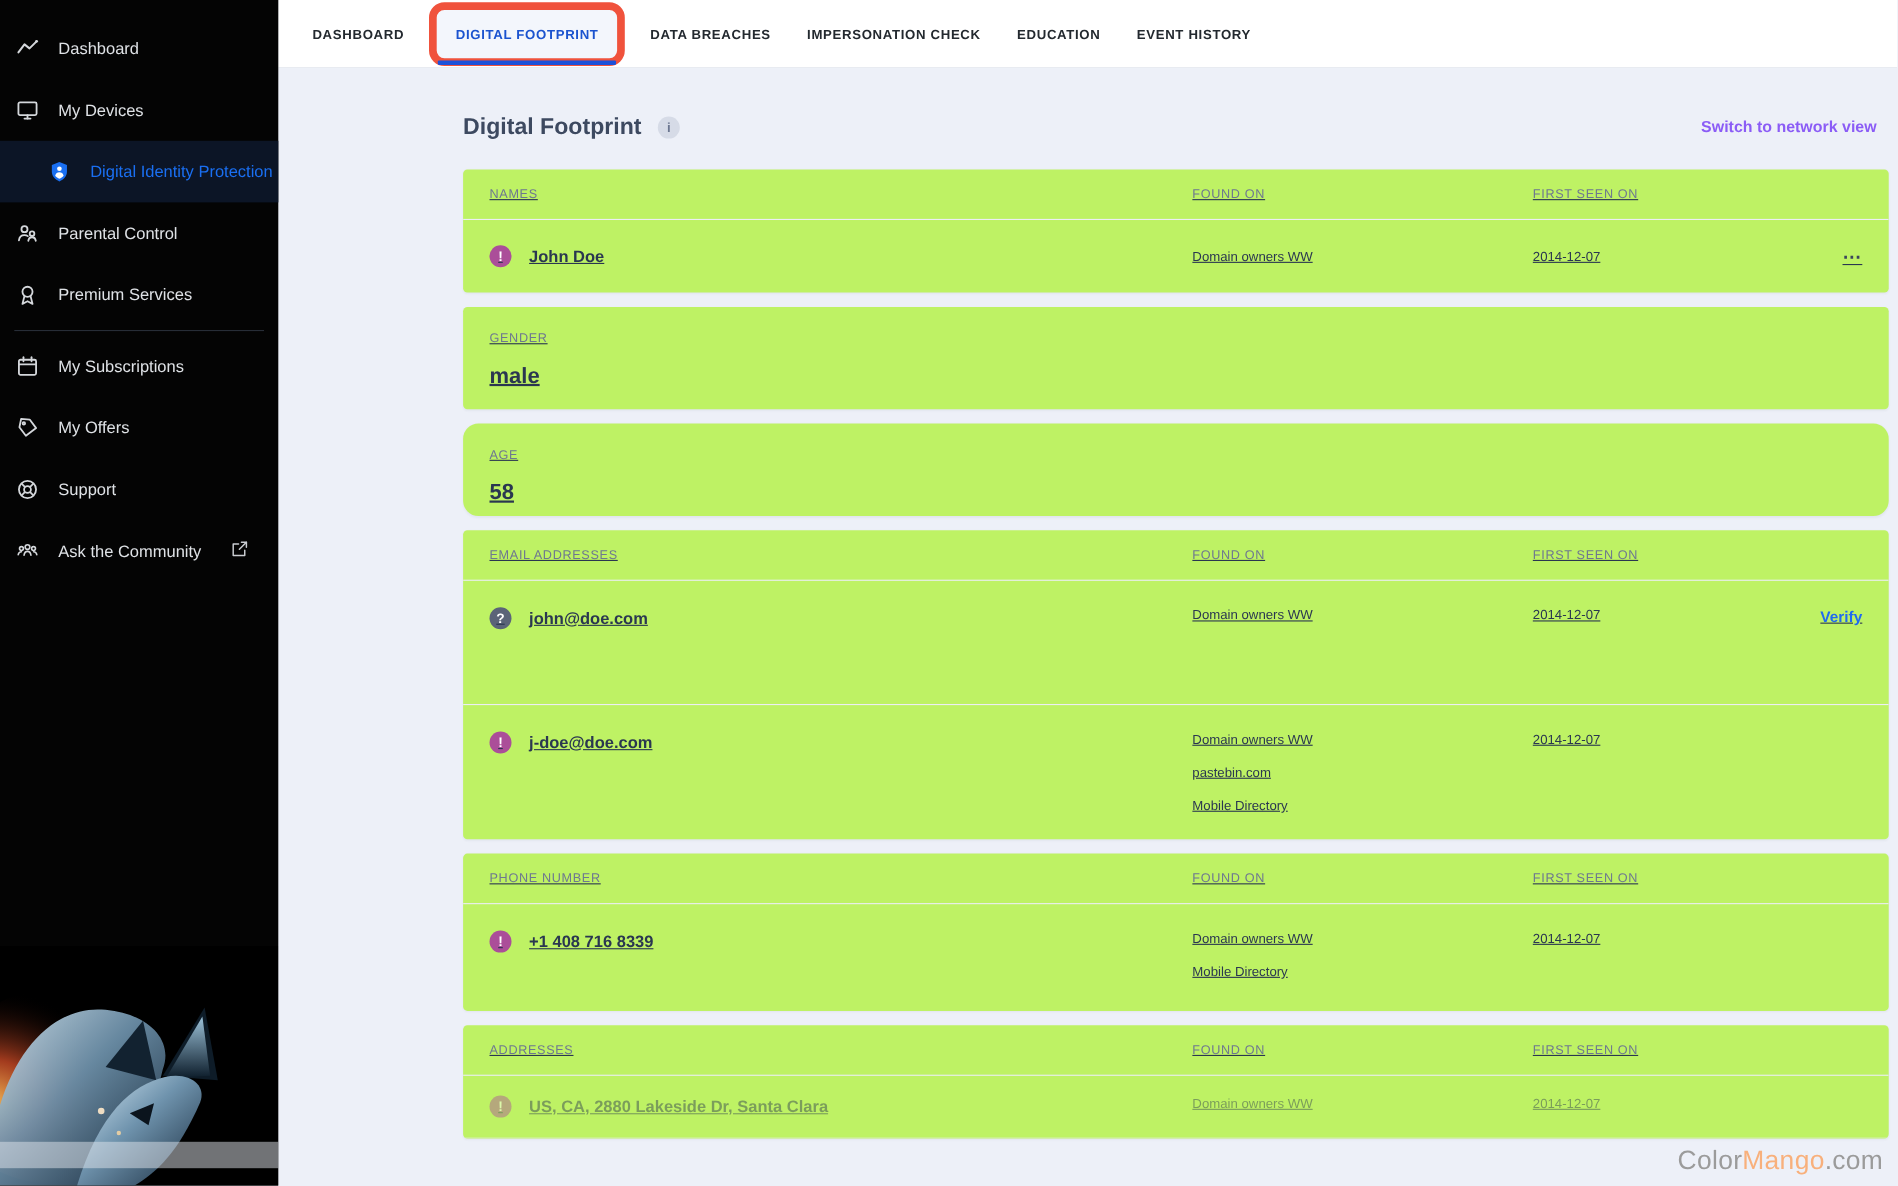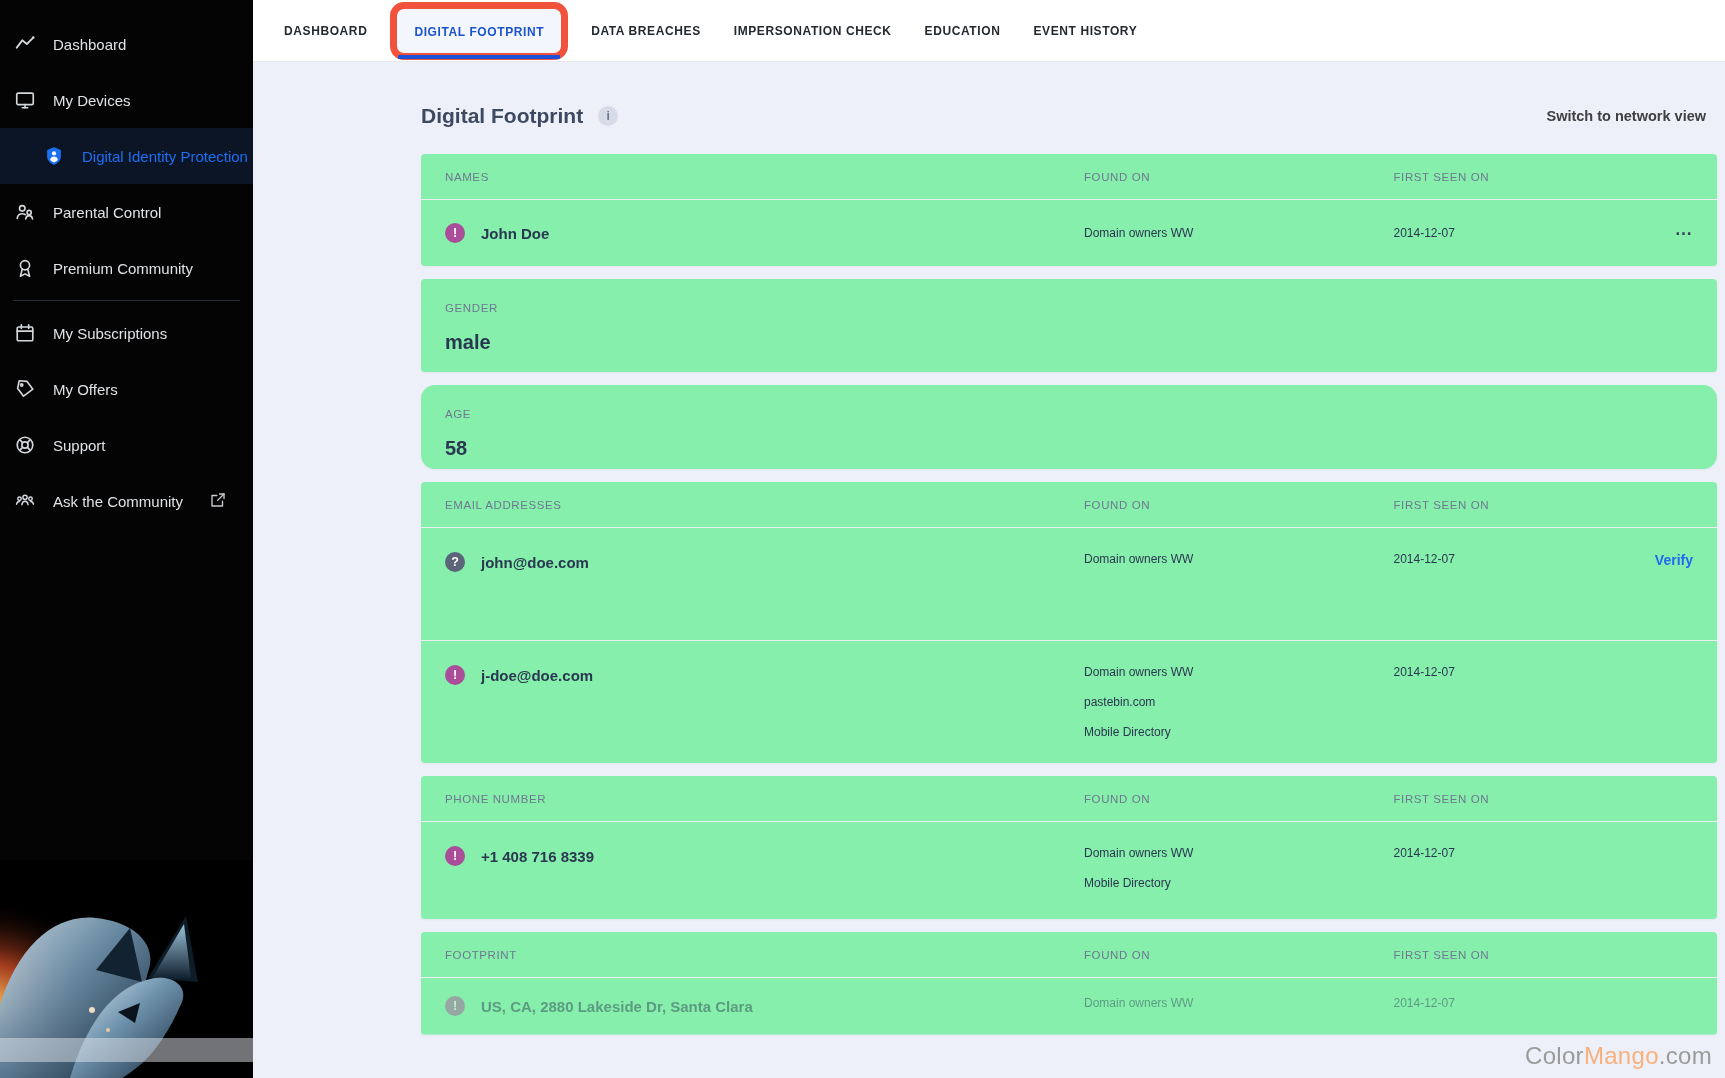--- a/index.html
+++ b/index.html
@@ -58,24 +58,24 @@
   .content { position:absolute; left:0; top:62px; right:0; bottom:0; background:#edf0f8; overflow:hidden; }
   .page-head {
     display:flex; align-items:center; margin:42px 19px 26px 168px;
   }
   .page-title { font-size:21px; font-weight:700; color:#3d4960; }
   .info-badge {
     width:20px; height:20px; border-radius:50%; background:#d6dbe7; color:#6b7690;
     font-size:12px; font-weight:700; display:flex; align-items:center; justify-content:center;
     margin-left:15px; cursor:pointer;
   }
-  .switch-link { margin-left:auto; font-size:14.5px; font-weight:600; color:#404040; cursor:pointer; }
+  .switch-link { margin-left:auto; font-size:14.5px; font-weight:600; color:#8b5cf6; cursor:pointer; }
 
   .cards { margin:0 8px 0 168px; }
-  .card { background:#86efac; border-radius:4px; box-shadow:0 1px 2px rgba(40,50,70,.05); margin-bottom:13px; overflow:hidden; }
+  .card { background:#bef264; border-radius:4px; box-shadow:0 1px 2px rgba(40,50,70,.05); margin-bottom:13px; overflow:hidden;text-decoration:underline; }
 
   .grid { display:grid; grid-template-columns:51.2% 24.8% 1fr auto; padding:0 24px; align-items:center; }
   .card-head { height:46px; border-bottom:1px solid #eceef4; }
   .col-label { font-size:11.5px; letter-spacing:.6px; color:#6e7890; font-weight:400; }
 
   .row { align-items:start; padding-top:24px; padding-bottom:24px; }
   .row.center { align-items:center; padding-top:0; padding-bottom:0; height:66px; }
   .row-divider { border-top:1px solid #eceef4; margin:0; }
 
   .val-cell { display:flex; align-items:center; gap:16px; font-size:15px; font-weight:700; color:#2a3750; }
@@ -156,21 +156,21 @@
     <span>Parental Control</span>
   </div>
 
   <div class="nav-item">
     <span class="nv-icon">
       <svg width="22" height="22" viewBox="0 0 24 24" fill="none" stroke="currentColor" stroke-width="1.8" stroke-linecap="round" stroke-linejoin="round">
           <circle cx="12" cy="9" r="5"></circle>
           <path d="M9 13.2 L7 21 L12 18.4 L17 21 L15 13.2"></path>
         </svg>
     </span>
-    <span>Premium Community</span>
+    <span>Premium Services</span>
   </div>
 
   <div class="nav-divider"></div>
 
   <div class="nav-item">
     <span class="nv-icon">
       <svg width="22" height="22" viewBox="0 0 24 24" fill="none" stroke="currentColor" stroke-width="1.8" stroke-linecap="round">
           <rect x="3.5" y="5.5" width="17" height="15" rx="1.5"></rect>
           <line x1="3.5" y1="10" x2="20.5" y2="10"></line>
           <line x1="8" y1="3" x2="8" y2="7"></line>
@@ -359,21 +359,21 @@
             <div class="src-line">Domain owners WW</div>
             <div class="src-line">Mobile Directory</div>
           </span>
           <span class="date">2014-12-07</span>
           <span></span>
         </div>
       </div>
 
       <div class="card addresses">
         <div class="grid card-head">
-          <span class="col-label">FOOTPRINT</span>
+          <span class="col-label">ADDRESSES</span>
           <span class="col-label">FOUND ON</span>
           <span class="col-label">FIRST SEEN ON</span>
           <span></span>
         </div>
         <div class="grid row faded">
           <span class="val-cell">
             <span class="badge alert">!</span>
             <span>US, CA, 2880 Lakeside Dr, Santa Clara</span>
           </span>
           <span class="src">Domain owners WW</span>

